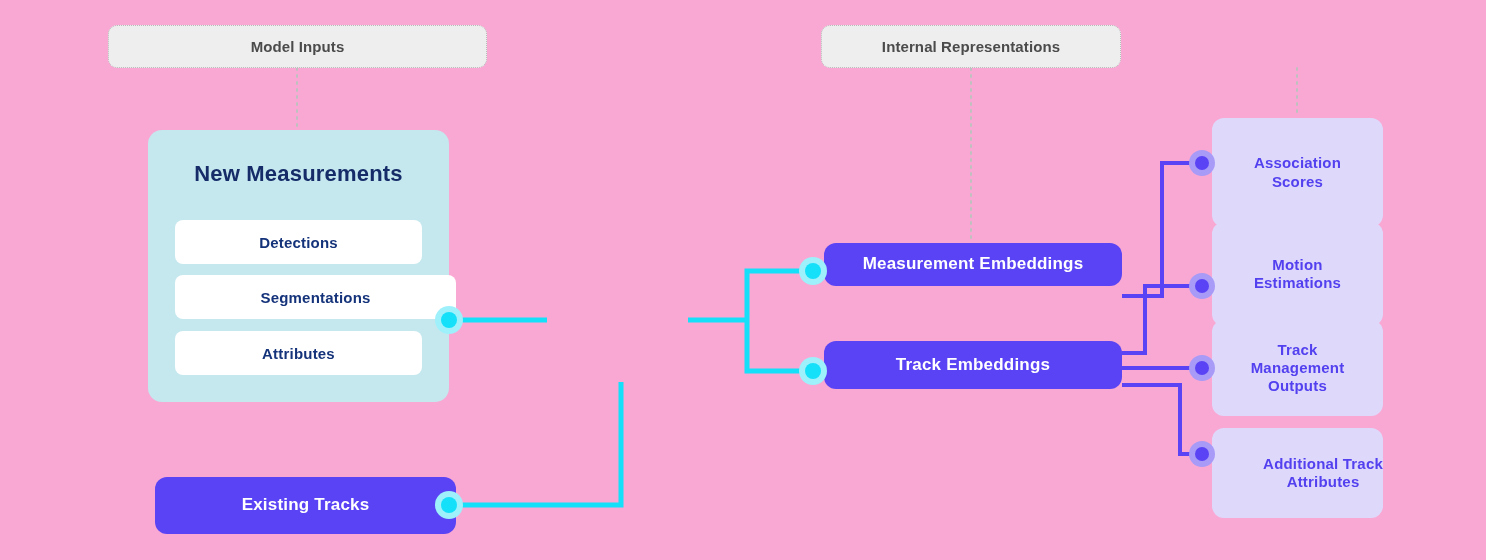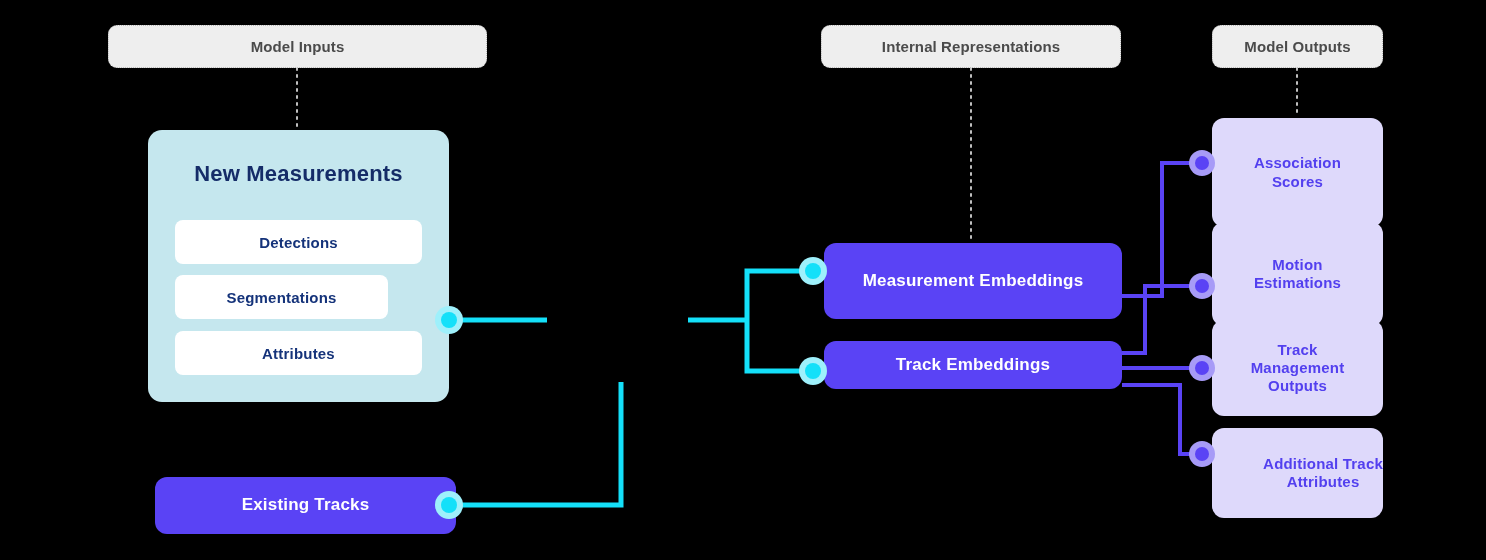--- a/index.html
+++ b/index.html
@@ -7,21 +7,21 @@
     padding: 0;
     background: #ffffff;
   }
   body {
     font-family: "Liberation Sans", sans-serif;
   }
   #canvas {
     position: relative;
     width: 1486px;
     height: 560px;
-    background: #000000;
+    background: #f9a8d4;
     overflow: hidden;
   }
   svg.wires {
     position: absolute;
     left: 0;
     top: 0;
     width: 1486px;
     height: 560px;
     pointer-events: none;
   }
@@ -148,44 +148,41 @@
   </svg>
 
   <div class="section-header" style="left:108px; top:25px; width:379px; height:43px;">
     <span>Model Inputs</span>
   </div>
 
   <div class="section-header" style="left:821px; top:25px; width:300px; height:43px;">
     <span>Internal Representations</span>
   </div>
 
-  <div class="section-header" style="left:1212px; top:25px; width:171px; height:43px;">
-    <span>Model Outputs</span>
-  </div>
 
   <div class="input-panel" style="left:148px; top:130px; width:301px; height:272px;">
     <div class="panel-title">New Measurements</div>
 
     <div class="panel-item" style="left:27px; top:90px; width:247px; height:44px;text-align:center;">
       <span>Detections</span>
     </div>
-    <div class="panel-item" style="left:27px; top:145px; width:213px; height:44px;">
+    <div class="panel-item" style="left:27px; top:145px; width:281px; height:44px;">
       <span>Segmentations</span>
     </div>
     <div class="panel-item" style="left:27px; top:201px; width:247px; height:44px;">
       <span>Attributes</span>
     </div>
   </div>
 
   <div class="node node-purple" style="left:148px; top:477px; width:301px; height:57px;margin-left:7px;">
     <span>Existing Tracks</span>
   </div>
 
 
-  <div class="node node-purple" style="left:824px; top:243px; width:298px; height:76px;">
+  <div class="node node-purple" style="left:824px; top:243px; width:298px; height:43px;">
     <span>Measurement Embeddings</span>
   </div>
 
   <div class="node node-purple" style="left:824px; top:341px; width:298px; height:48px;">
     <span>Track Embeddings</span>
   </div>
 
   <div class="node node-output" style="left:1212px; top:118px; width:171px; height:109px;">
     <div>
       <div>Association</div>

